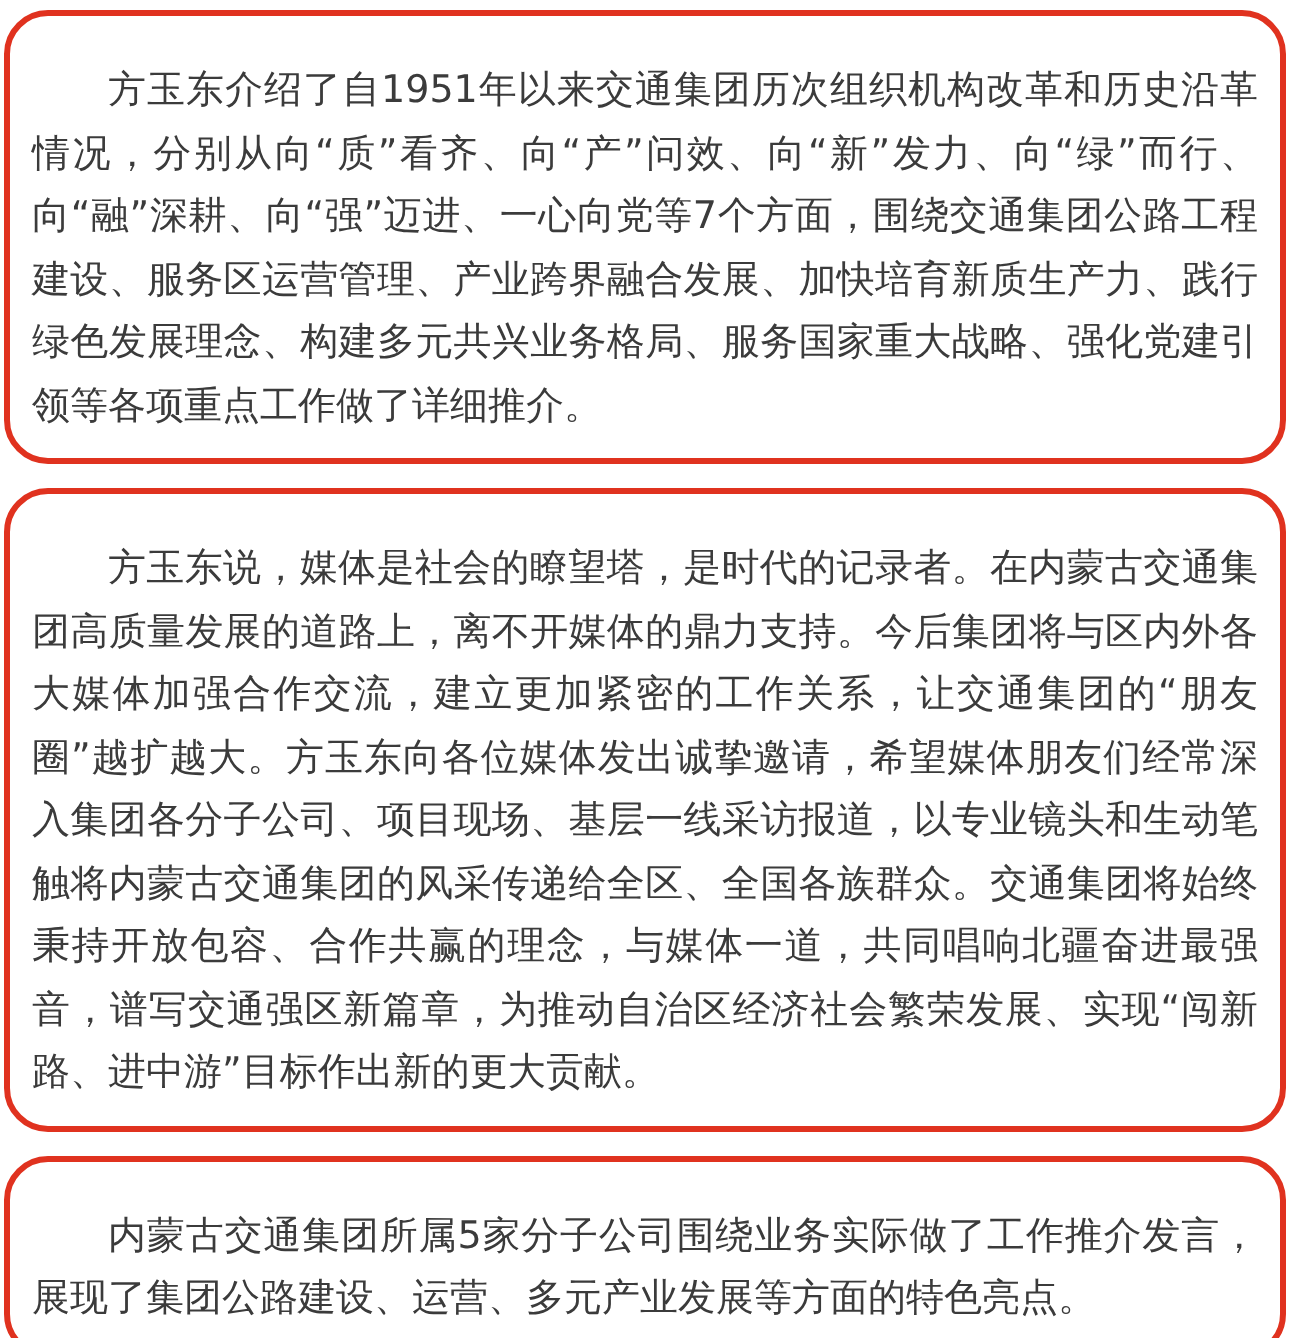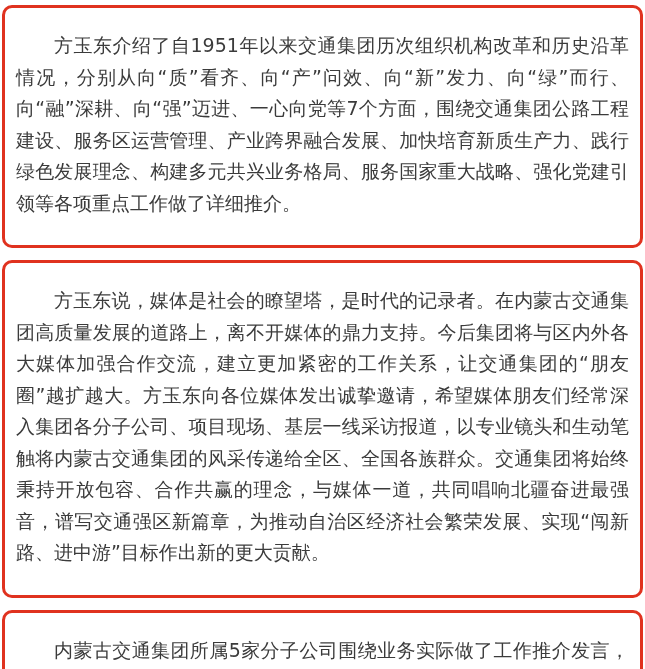--- a/index.html
+++ b/index.html
@@ -14,22 +14,22 @@
     background: #ffffff;
     box-sizing: border-box;
     padding-top: 5px;
     font-family: "DejaVu Sans", "Liberation Sans", sans-serif;
     overflow: hidden;
   }
   .card {
     box-sizing: border-box;
     margin: 0 2px 12px 2px;
     border: 3px solid #e0321f;
-    border-radius: 10px;
-    padding: 22px 11px 26px 11px;
+    border-radius: 22px;
+    padding: 22px 11px 10px 11px;
     background: #ffffff;
   }
   .para {
     margin: 0;
     font-size: 19px;
     line-height: 31.5px;
     color: #3b3b3b;
     text-align: justify;
     text-indent: 2em;
     letter-spacing: 0;

